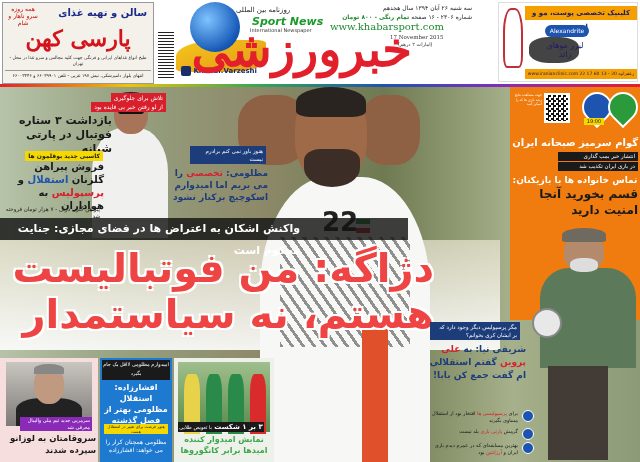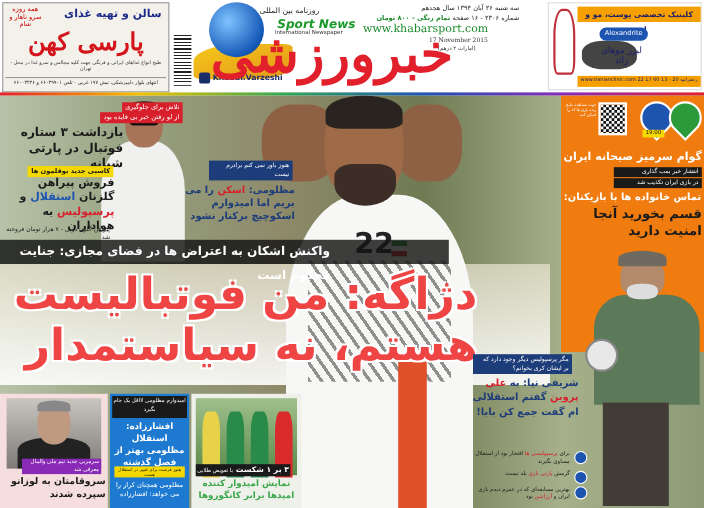--- a/index.html
+++ b/index.html
@@ -195,21 +195,21 @@
   <span class="blue">استقلال</span>
   <span>و</span>
   <span class="red">پرسپولیس</span>
   <span>به هواداران</span>
 </div>
 <div id="k6" class="abs">پیراهن گلزن دربی - ۷ هزار تومان فروخته شد</div>
 
 <div id="f1" class="abs">هنوز باور نمی کنم برادرم نیست</div>
 <div id="f2" class="abs">
   <span>مظلومی:</span>
-  <span class="hl">اسکن</span>
+  <span class="hl">تخصصی</span>
   <span>را می بریم اما امیدوارم اسکوچیچ برکنار نشود</span>
 </div>
 
 <div id="bar" class="abs">واکنش اشکان به اعتراض ها در فضای مجازی: جنایت محکوم است</div>
 
 <div id="headline" class="abs">
   <div>دژاگه: من فوتبالیست</div>
   <div>هستم، نه سیاستمدار</div>
 </div>
 

